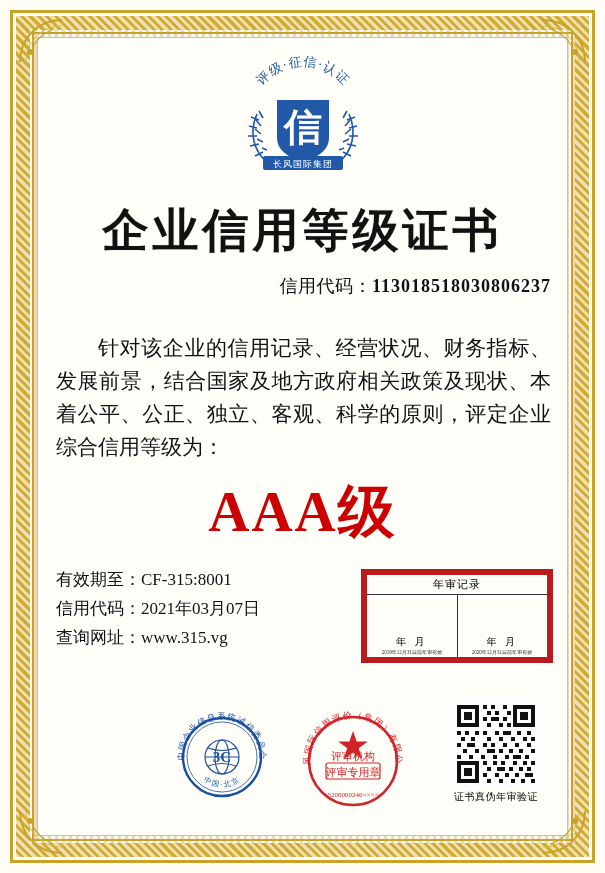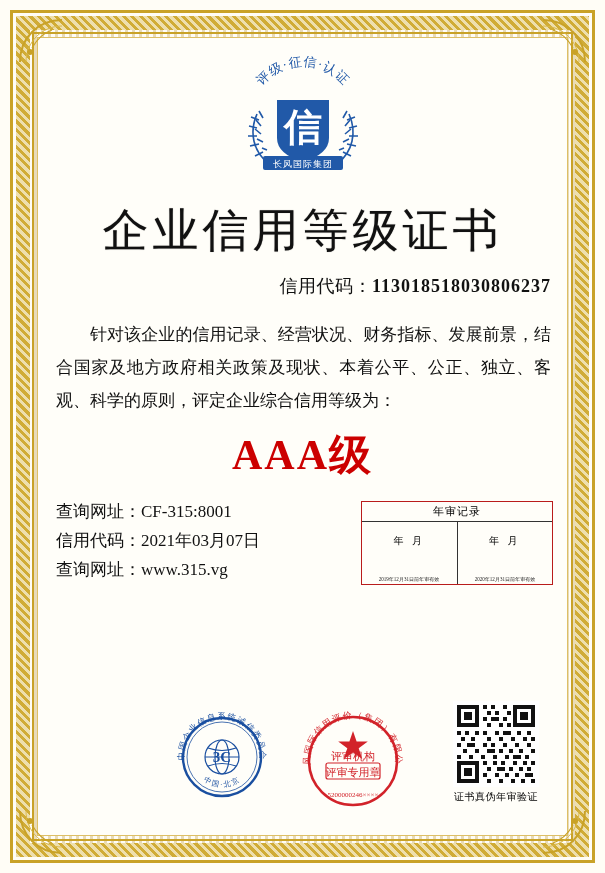--- a/index.html
+++ b/index.html
@@ -106,21 +106,21 @@
     margin: 10px auto 0;
     width: 140px;
     height: 128px;
     position: relative;
   }
 
   .title {
     text-align: center;
     font-family: "Liberation Serif", serif;
     font-size: 46px;
-    font-weight: normal;
+    font-weight: bold;
     letter-spacing: 4px;
     color: #111111;
     margin-top: 16px;
     text-shadow: 0 0 1px rgba(0,0,0,0.4);
   }
 
   .code-line {
     text-align: right;
     font-size: 18px;
     color: #111;
@@ -133,35 +133,35 @@
   .company {
     margin-top: 16px;
     font-size: 27px;
     font-weight: bold;
     color: #111;
     letter-spacing: 2px;
     padding-left: 10px;
   }
 
   .body-text {
-    margin-top: 20px;
-    font-size: 17px;
+    margin-top: 34px;
+    font-size: 21px;
     line-height: 33px;
     color: #111;
     text-align: justify;
     padding: 0 6px 0 8px;
   }
   .body-text p { margin: 0; text-indent: 2em; }
 
   .grade {
     text-align: center;
     margin-top: 10px;
     color: #cc0000;
     font-weight: bold;
-    font-size: 42px;
+    font-size: 57px;
     letter-spacing: 2px;
     font-family: "Liberation Serif", serif;
   }
 
   .lower {
     margin-top: 14px;
     display: flex;
     justify-content: space-between;
     align-items: flex-start;
     padding: 0 4px 0 8px;
@@ -169,21 +169,21 @@
   .detail-list {
     font-size: 17px;
     line-height: 29px;
     color: #111;
   }
   .detail-list div { white-space: nowrap; }
 
   
   .review-box {
     width: 192px;
-    border: 1px solid #b91c1c;
+    border: 6px solid #b91c1c;
     box-sizing: border-box;
     font-size: 9px;
     margin-top: 4px;
   }
   .review-title {
     border-bottom: 1px solid #333;
     text-align: center;
     font-size: 11px;
     padding: 2px 0 2px;
     letter-spacing: 1px;
@@ -193,21 +193,20 @@
     height: 62px;
   }
   .review-cell {
     flex: 1;
     position: relative;
     display: flex;
     flex-direction: column;
     justify-content: flex-end;
     align-items: center;
     padding-bottom: 1px;
-    gap: 28px;
   }
   .review-cell + .review-cell { border-left: 1px solid #333; }
   .review-ym { font-size: 10px; letter-spacing: 3px; }
   .review-note { font-size: 5.5px; color: #222; transform: scale(0.92); white-space: nowrap; }
 
   
   .seals {
     position: absolute;
     left: 0;
     right: 0;
@@ -322,21 +321,21 @@
 
 
     <div class="body-text">
       <p>针对该企业的信用记录、经营状况、财务指标、发展前景，结合国家及地方政府相关政策及现状、本着公平、公正、独立、客观、科学的原则，评定企业综合信用等级为：</p>
     </div>
 
     <div class="grade">AAA级</div>
 
     <div class="lower">
       <div class="detail-list">
-        <div>查询网址：CF-315:8001</div>
+        <div>有效期至：CF-315:8001</div>
         <div>信用代码：2021年03月07日</div>
         <div>查询网址：www.315.vg</div>
       </div>
 
       <div class="review-box">
         <div class="review-title">年审记录</div>
         <div class="review-cells">
           <div class="review-cell">
             <div class="review-ym">年  月</div>
             <div class="review-note">2019年12月31日前年审有效</div>

